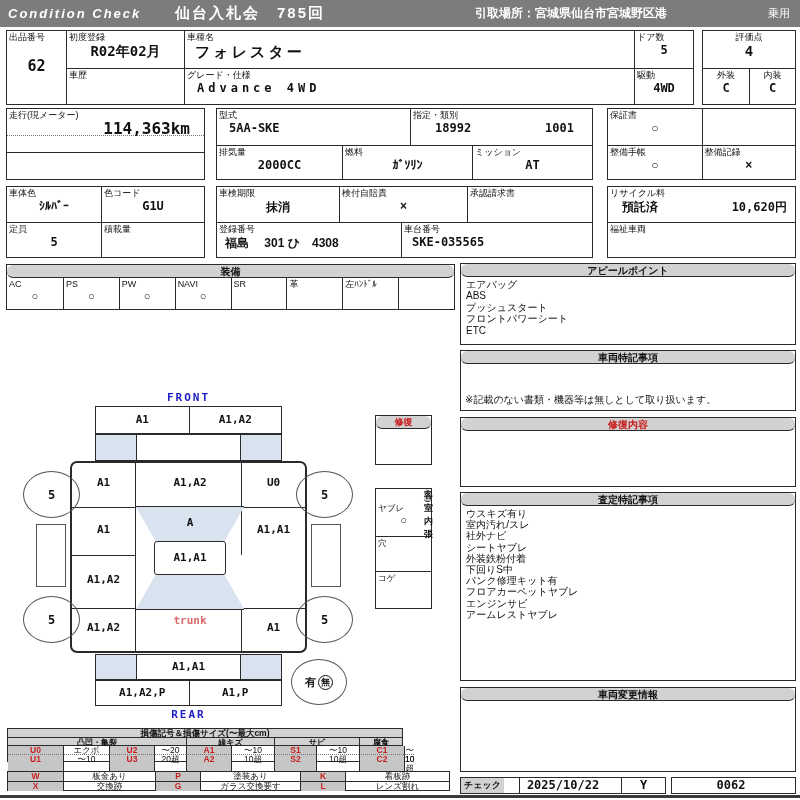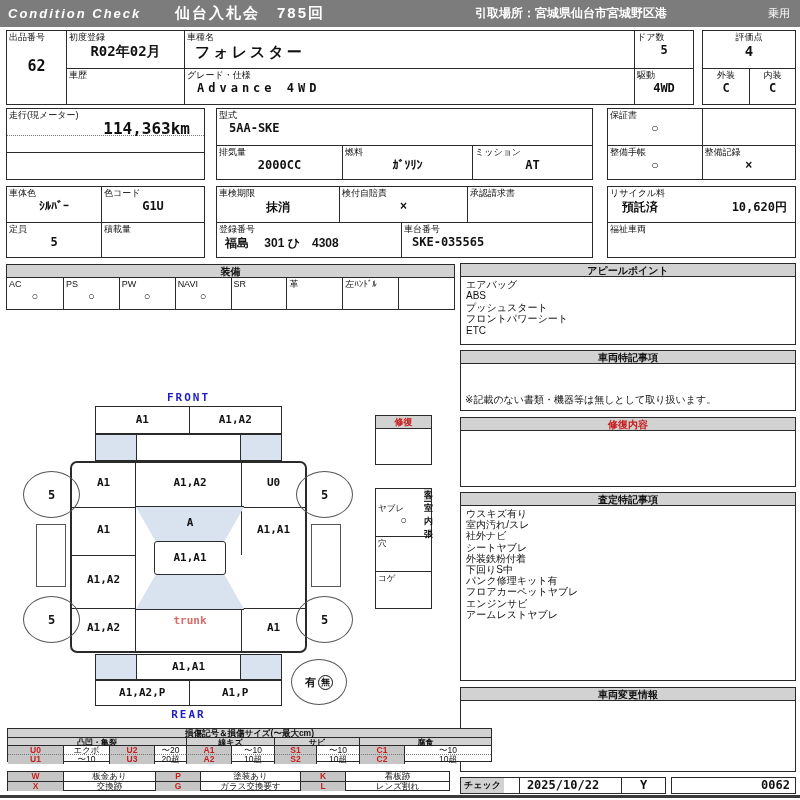--- a/index.html
+++ b/index.html
@@ -24,21 +24,21 @@
   .val{text-align:center;font-weight:bold;font-family:"DejaVu Sans Mono","Liberation Mono",monospace;font-size:12px;}
   .val-sans{text-align:center;font-weight:bold;font-size:12px;}
   
   .topbar{position:absolute;left:0;top:0;width:800px;height:27px;background:var(--hdr);color:#fff;display:flex;align-items:center;}
   .brand{font-style:italic;font-weight:bold;font-size:13px;letter-spacing:2px;padding-left:8px;width:175px;}
   .auction{font-weight:bold;font-size:15px;letter-spacing:2px;width:300px;}
   .pickup{font-weight:bold;font-size:12px;width:270px;}
   .category{font-size:11px;text-align:right;flex:1;padding-right:10px;}
   
   .sec{position:absolute;border:1.5px solid var(--line);background:#fff;}
-  .sec-h{height:13px;background:var(--shade);border-bottom:1px solid var(--line);font-size:10px;font-weight:bold;text-align:center;line-height:13px;}
+  .sec-h{height:13px;background:var(--shade);border-bottom:1px solid var(--line);font-size:10px;font-weight:bold;text-align:center;line-height:13px;border-radius:6px;}
   .sec-h.red{color:var(--red);}
   .itemlist{padding:2px 5px;font-size:10px;line-height:11.4px;}
   
   .dlabel{color:var(--blue);font-weight:bold;font-size:11px;letter-spacing:2px;text-align:center;font-family:"DejaVu Sans Mono",monospace;}
   .dval{font-family:"DejaVu Sans Mono","Liberation Mono",monospace;font-weight:bold;font-size:11px;text-align:center;}
   .fill{background:var(--ltblue);}
   .wheel{position:absolute;width:57px;height:47px;border:1.5px solid #555;border-radius:50%;background:transparent;display:flex;align-items:center;justify-content:center;font-weight:bold;font-size:12px;font-family:"DejaVu Sans Mono",monospace;z-index:4;}
   .sill{position:absolute;width:30px;height:63px;border:1.5px solid #555;background:#fff;}
   
   .legrow{display:grid;}
@@ -123,20 +123,27 @@
     <div style="height:16px;"></div>
     <div class="bt" style="height:26px;"></div>
   </div>
 
   <div class="box" style="left:216px;top:108px;width:377px;height:72px;">
     <div class="grid" style="grid-template-columns:193px 1fr;height:36px;">
       <div class="cell">
         <div class="lbl">型式</div>
         <div class="val" style="text-align:left;padding-left:12px;">5AA-SKE</div>
       </div>
+      <div class="cell bl">
+        <div class="lbl">指定・類別</div>
+        <div style="display:flex;justify-content:space-between;padding:0 18px 0 24px;">
+          <span class="val">18992</span>
+          <span class="val">1001</span>
+        </div>
+      </div>
     </div>
     <div class="grid bt" style="grid-template-columns:125px 130px 1fr;height:34px;">
       <div class="cell">
         <div class="lbl">排気量</div>
         <div class="val">2000CC</div>
       </div>
       <div class="cell bl">
         <div class="lbl">燃料</div>
         <div class="val-sans">ｶﾞｿﾘﾝ</div>
       </div>
@@ -301,21 +308,21 @@
   </div>
 
   <div class="box" style="left:460px;top:777px;width:206px;height:17px;">
     <div class="grid" style="grid-template-columns:43px 87px 1fr;gap:15px;">
       <div style="background:var(--shade);font-size:9px;font-weight:bold;text-align:center;line-height:14px;">チェック</div>
       <div class="val bl" style="line-height:14px;">2025/10/22</div>
       <div class="val bl" style="line-height:14px;">Y</div>
     </div>
   </div>
   <div class="box" style="left:671px;top:777px;width:125px;height:17px;">
-    <div class="val" style="text-align:right;padding-right:5px;line-height:14px;">0062</div>
+    <div class="val" style="padding-right:5px;line-height:14px;">0062</div>
   </div>
 
   <div class="sec" style="left:375px;top:415px;width:57px;height:50px;">
     <div class="sec-h red" style="font-size:9px;">修復</div>
   </div>
 
   <div class="sec" style="left:375px;top:488px;width:57px;height:121px;">
     <div class="sec-h" style="font-size:9px;margin-left:48px;">客室内張</div>
     <div style="height:35px;border-bottom:1px solid var(--line);">
       <div class="lbl" style="font-size:8.5px;">ヤブレ</div>
@@ -411,21 +418,21 @@
   <div class="wheel" style="left:296px;top:596px;">5</div>
 
   <div class="sill" style="left:36px;top:524px;"></div>
   <div class="sill" style="left:311px;top:524px;"></div>
 
   <div class="abs" style="left:291px;top:659px;width:56px;height:46px;border:1.5px solid #555;border-radius:50%;display:flex;align-items:center;justify-content:center;gap:2px;z-index:3;background:#fff;">
     <span style="font-size:11px;font-weight:bold;">有</span>
     <span style="width:15px;height:15px;border:1.2px solid #111;border-radius:50%;font-size:9px;font-weight:bold;display:inline-flex;align-items:center;justify-content:center;">無</span>
   </div>
 
-  <div class="box" style="left:7px;top:728px;width:485px;height:34px;">
+  <div class="box" style="left:7px;top:728px;width:396px;height:34px;">
     <div style="height:9px;background:var(--shade);border-bottom:1px solid var(--line);font-size:8.5px;font-weight:bold;text-align:center;line-height:9px;">損傷記号＆損傷サイズ(〜最大cm)</div>
     <div class="legrow" style="grid-template-columns:178px 88px 85px 1fr;height:8px;background:var(--shade);border-bottom:1px solid var(--line);">
       <div class="lg-val" style="font-weight:bold;font-size:8px;">凸凹・亀裂</div>
       <div class="lg-val" style="font-weight:bold;font-size:8px;">線キズ</div>
       <div class="lg-val" style="font-weight:bold;font-size:8px;">サビ</div>
       <div class="lg-val" style="font-weight:bold;font-size:8px;">腐食</div>
     </div>
     <div class="legrow" style="grid-template-columns:55px 46px 45px 32px 45px 43px 42px 43px 45px 1fr;height:8px;">
       <div class="lg-code">U0</div>
       <div class="lg-val">エクボ</div>

